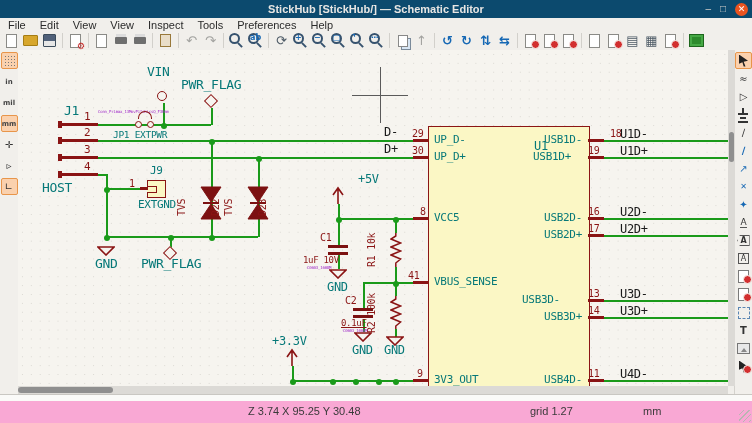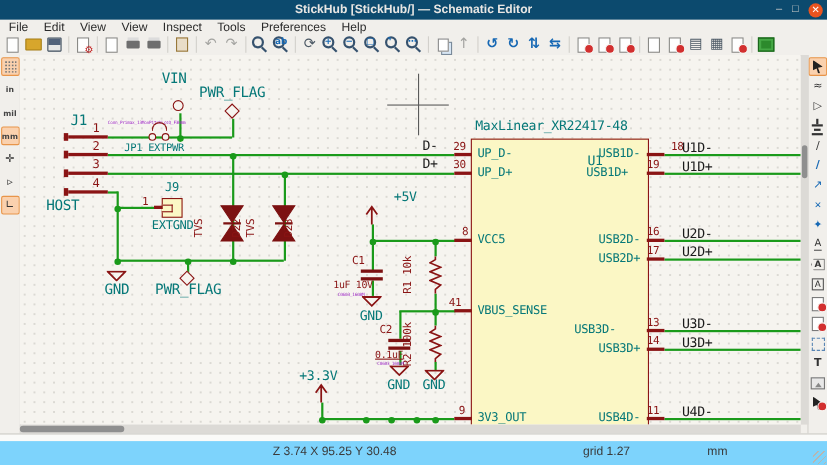--- a/index.html
+++ b/index.html
@@ -71,21 +71,21 @@
   #icbody{position:absolute;left:410px;top:76px;width:160px;height:266px;background:#fbf7c5;border:1.6px solid #8b1515;}
   .j9box{position:absolute;left:129px;top:130px;width:17px;height:16px;background:#fbf7c5;border:1.5px solid #8a1414;}
   .j9notch{position:absolute;left:129px;top:136px;width:9px;height:5px;border:1.5px solid #8a1414;border-left:none;background:#fbf7c5;}
   
   #hsb{position:absolute;left:18px;top:386px;width:710px;height:8px;background:#dcdad6;}
   #hsb .thumb{position:absolute;left:0;top:1px;width:95px;height:6px;background:#8f8f8f;border-radius:3px;}
   #vsb{position:absolute;left:728px;top:50px;width:7px;height:336px;background:#dcdad6;}
   #vsb .thumb{position:absolute;left:1px;top:82px;width:5px;height:30px;background:#8f8f8f;border-radius:3px;}
   
   #gap{position:absolute;left:0;top:394px;width:752px;height:7px;background:#fafaf8;border-top:1px solid #c9c7c2;}
-  #statusbar{position:absolute;left:0;top:401px;width:752px;height:22px;background:#7dd3fc;font-size:11px;color:#3a3a3a;}
+  #statusbar{position:absolute;left:0;top:401px;width:752px;height:22px;background:#f9a8d4;font-size:11px;color:#3a3a3a;}
   #statusbar span{position:absolute;top:4px;}
   #grip{position:absolute;right:1px;bottom:1px;width:12px;height:12px;background:repeating-linear-gradient(135deg,transparent 0 3px,#b8b6b1 3px 4px);}
 </style>
 </head>
 <body>
 
 <div id="app">
 
   <div id="titlebar">
     <span class="t">StickHub [StickHub/] — Schematic Editor</span>
@@ -344,21 +344,20 @@
 
     <svg style="position:absolute;left:267px;top:297px;" width="14" height="20">
       <path d="M7 19 V4 M2 10 L7 3 L12 10" fill="none" stroke="#8a1414" stroke-width="1.6"></path>
     </svg>
     <span class="lbl teal f12" style="left:254px;top:285px;">+3.3V</span>
 
     <span class="lbl blk f12" style="left:366px;top:76px;">D-</span>
     <span class="lbl blk f12" style="left:366px;top:93px;">D+</span>
 
     <div id="icbody"></div>
-    <span class="lbl teal f12" style="left:414px;top:58px;">MaxLinear_XR22417-48</span>
     <span class="lbl teal f12" style="left:476px;top:90px;margin-left:40px;">U1</span>
 
     <div class="p ph" style="left:395px;top:89.4px;width:16px;"></div>
     <div class="p ph" style="left:395px;top:106.4px;width:16px;"></div>
     <div class="p ph" style="left:395px;top:167.4px;width:16px;"></div>
     <div class="p ph" style="left:395px;top:231.4px;width:16px;"></div>
     <div class="p ph" style="left:395px;top:329.4px;width:16px;"></div>
     <span class="lbl redt f10" style="left:394px;top:78px;">29</span>
     <span class="lbl redt f10" style="left:394px;top:95px;">30</span>
     <span class="lbl redt f10" style="left:402px;top:156px;">8</span>

